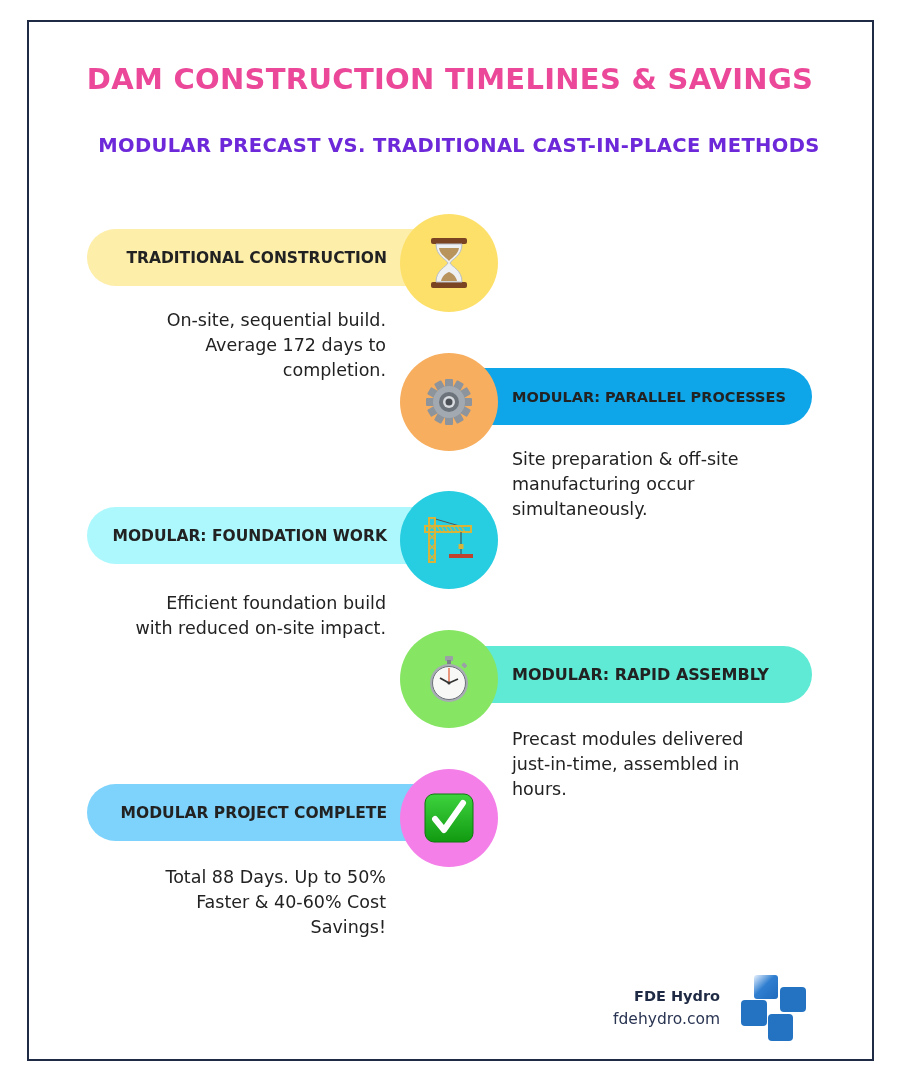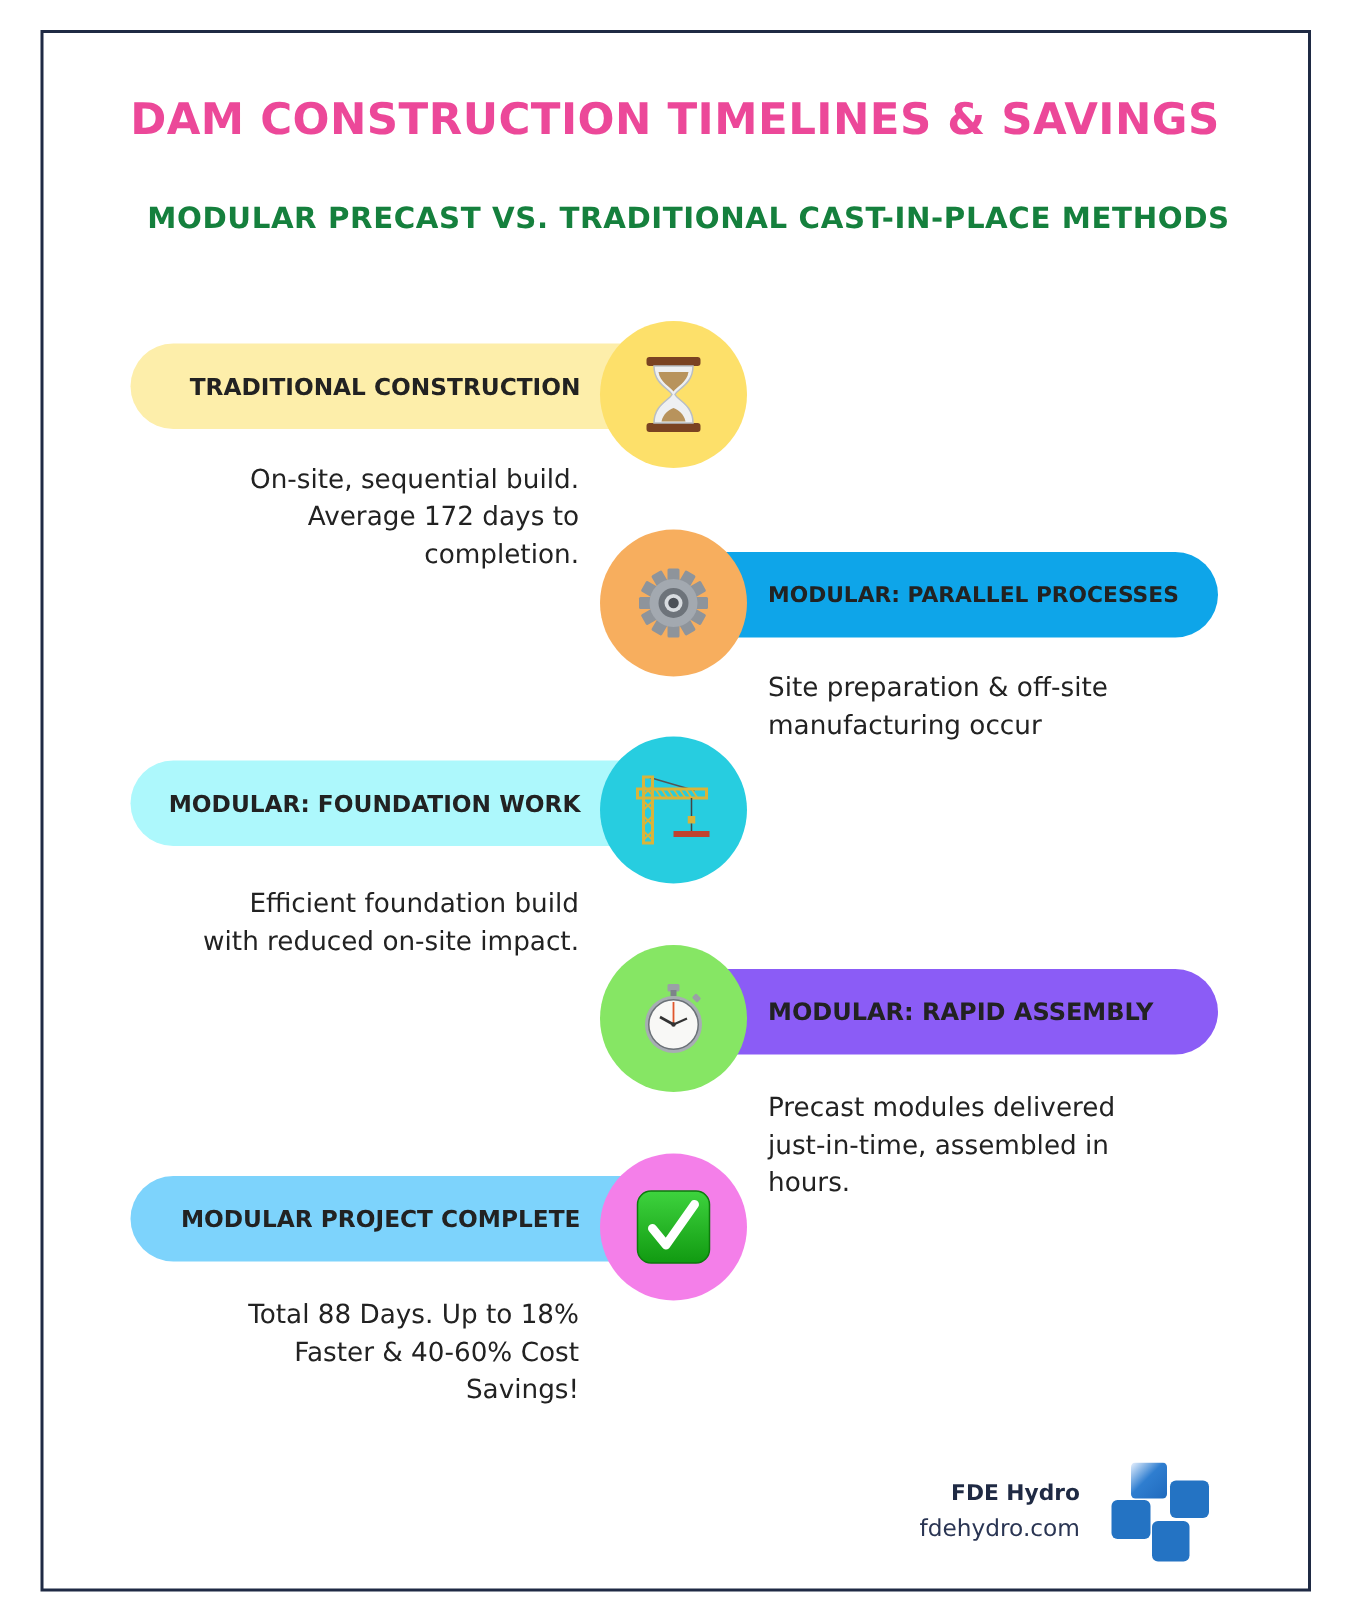--- a/index.html
+++ b/index.html
@@ -9,21 +9,21 @@
     position: absolute; left: 27px; top: 20px; width: 847px; height: 1041px;
     border: 2px solid #1f2a44; background: #fff;
   }
   .title {
     position: absolute; left: 0; right: 0; top: 62px; text-align: center;
     font-family: "DejaVu Sans", sans-serif; font-weight: bold; font-size: 29px;
     color: #ec4899; letter-spacing: 0.3px;
   }
   .subtitle {
     position: absolute; left: 0; right: 0; top: 134px; text-align: center;
-    font-family: "DejaVu Sans", sans-serif; font-size: 19.5px; color: #15803d; letter-spacing: 0.4px; padding-left: 18px;
+    font-family: "DejaVu Sans", sans-serif; font-size: 19.5px; color: #6d28d9; letter-spacing: 0.4px; padding-left: 18px;
   }
   .pill {
     position: absolute; height: 57px; border-radius: 34px;
     display: flex; align-items: center;
     font-family: "DejaVu Sans", sans-serif; font-weight: bold; font-size: 15.5px; color: #222;
   }
   .pill.left { left: 87px; width: 370px; justify-content: flex-end; padding-right: 70px; }
   .pill.right { left: 440px; width: 372px; justify-content: flex-start; padding-left: 72px; }
   .pill.right .label { font-size: 14.5px; }
   .circle {
@@ -90,20 +90,21 @@
       <circle r="16" fill="#a3a9b0"></circle>
       <circle r="10" fill="#6d737a"></circle>
       <circle r="6" fill="#d8dce0"></circle>
       <circle r="3.5" fill="#4b5057"></circle>
     </g>
   </svg>
 </div>
 <div class="desc right" style="top:447px;">
   <div>Site preparation &amp; off-site</div>
   <div>manufacturing occur</div>
+  <div>simultaneously.</div>
 </div>
 
 <div class="pill left" style="top:507px;background:#adf8fc;">
   <span class="label">MODULAR: FOUNDATION WORK</span>
 </div>
 <div class="circle" style="top:491px;background:#27cde0;">
   <svg width="52" height="52" viewBox="0 0 52 52">
     <line x1="9" y1="4" x2="40" y2="13" stroke="#555" stroke-width="1"></line>
     <rect x="6" y="4" width="6" height="44" fill="none" stroke="#d9b43a" stroke-width="2"></rect>
     <path d="M6 10 L12 16 M12 10 L6 16 M6 20 L12 26 M12 20 L6 26 M6 30 L12 36 M12 30 L6 36 M6 40 L12 46 M12 40 L6 46" stroke="#d9b43a" stroke-width="1.2"></path>
@@ -113,21 +114,21 @@
     <rect x="35.5" y="30" width="5" height="5" fill="#d9b43a"></rect>
     <line x1="38" y1="35" x2="38" y2="40" stroke="#444" stroke-width="1"></line>
     <rect x="26" y="40" width="24" height="4" fill="#c0432f"></rect>
   </svg>
 </div>
 <div class="desc left" style="top:591px;">
   <div>Efficient foundation build</div>
   <div>with reduced on-site impact.</div>
 </div>
 
-<div class="pill right" style="top:646px;background:#8b5cf6;text-align:center;">
+<div class="pill right" style="top:646px;background:#5eead4;text-align:center;">
   <span class="label" style="font-size:16px;">MODULAR: RAPID ASSEMBLY</span>
 </div>
 <div class="circle" style="top:630px;background:#86e664;">
   <svg width="48" height="50" viewBox="0 0 48 50">
     <rect x="20" y="2" width="8" height="5" rx="1" fill="#9aa0a6"></rect>
     <rect x="22" y="6" width="4" height="4" fill="#7d838a"></rect>
     <rect x="37" y="9" width="5" height="4" rx="1" fill="#9aa0a6" transform="rotate(45 39 11)"></rect>
     <circle cx="24" cy="29" r="19" fill="#a7adb3"></circle>
     <circle cx="24" cy="29" r="16.5" fill="#f8f8f6" stroke="#6c7278" stroke-width="1"></circle>
     <line x1="24" y1="29" x2="24" y2="14" stroke="#e0562c" stroke-width="1.2"></line>
@@ -151,21 +152,21 @@
       <linearGradient id="chkg" x1="0" y1="0" x2="0" y2="1">
         <stop offset="0" stop-color="#3ed33e"></stop>
         <stop offset="1" stop-color="#119a11"></stop>
       </linearGradient>
     </defs>
     <rect x="2" y="2" width="48" height="48" rx="9" fill="url(#chkg)" stroke="#0d7a0d" stroke-width="1"></rect>
     <path d="M12 27 L21 38 L40 11" fill="none" stroke="#ffffff" stroke-width="6" stroke-linecap="round" stroke-linejoin="round"></path>
   </svg>
 </div>
 <div class="desc left" style="top:865px;">
-  <div>Total 88 Days. Up to 18%</div>
+  <div>Total 88 Days. Up to 50%</div>
   <div>Faster &amp; 40-60% Cost</div>
   <div>Savings!</div>
 </div>
 
 <div class="brand">
   <div class="brand-name">FDE Hydro</div>
   <div class="brand-url">fdehydro.com</div>
 </div>
 <svg class="logo" viewBox="0 0 70 70">
   <defs>

